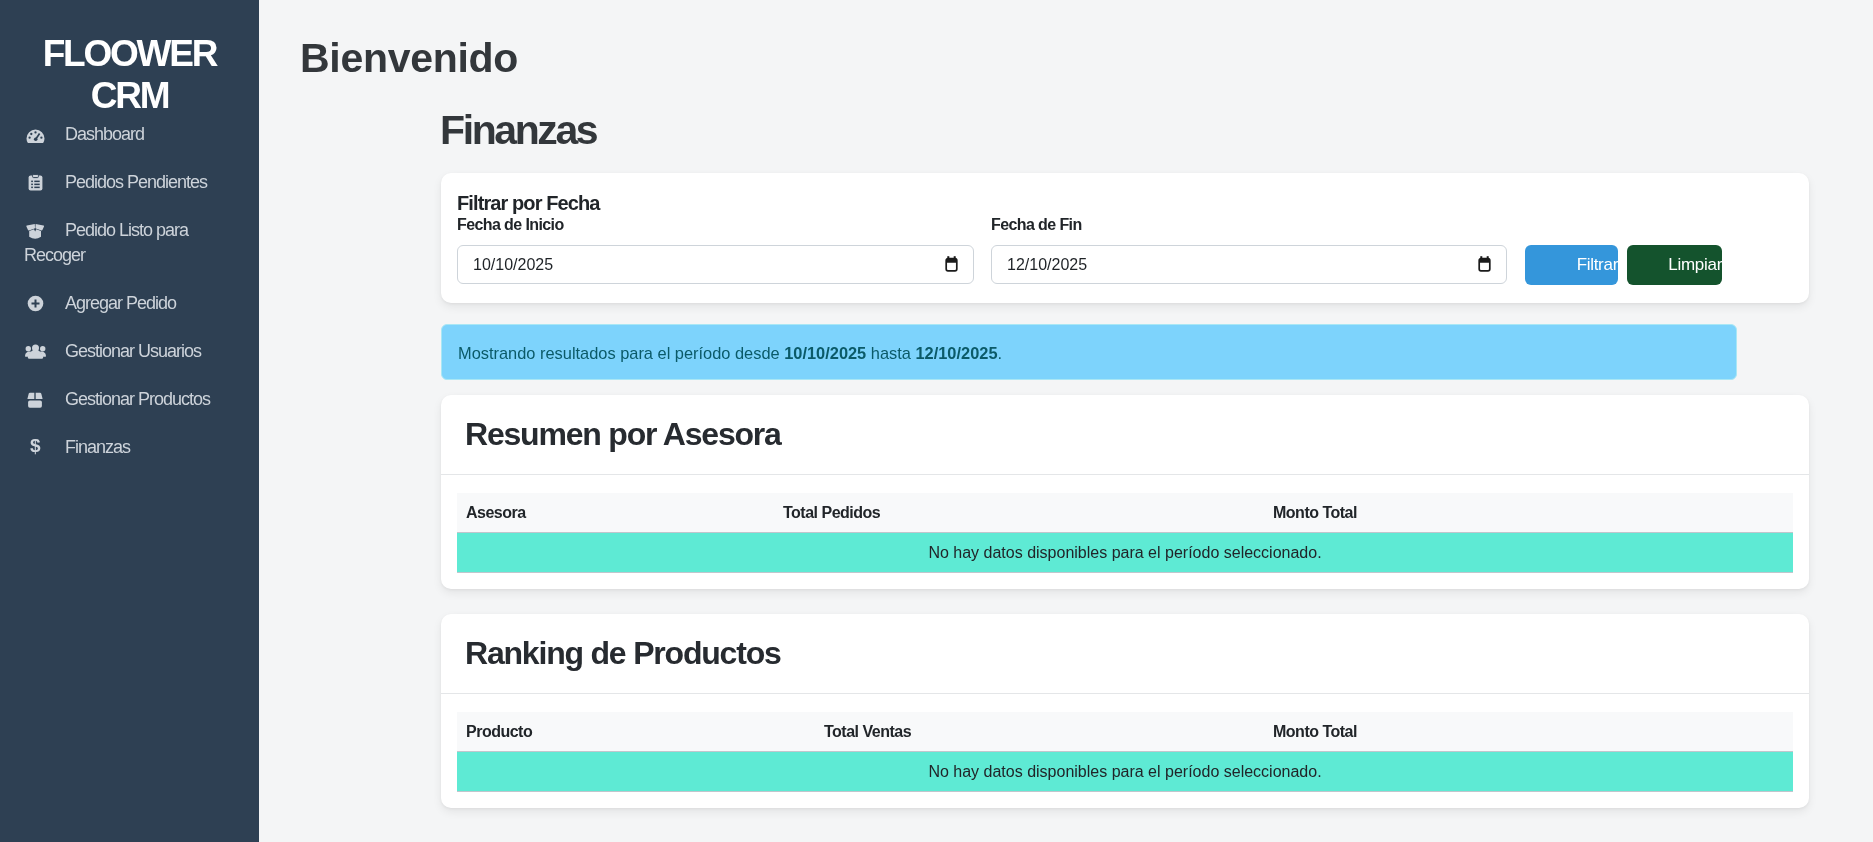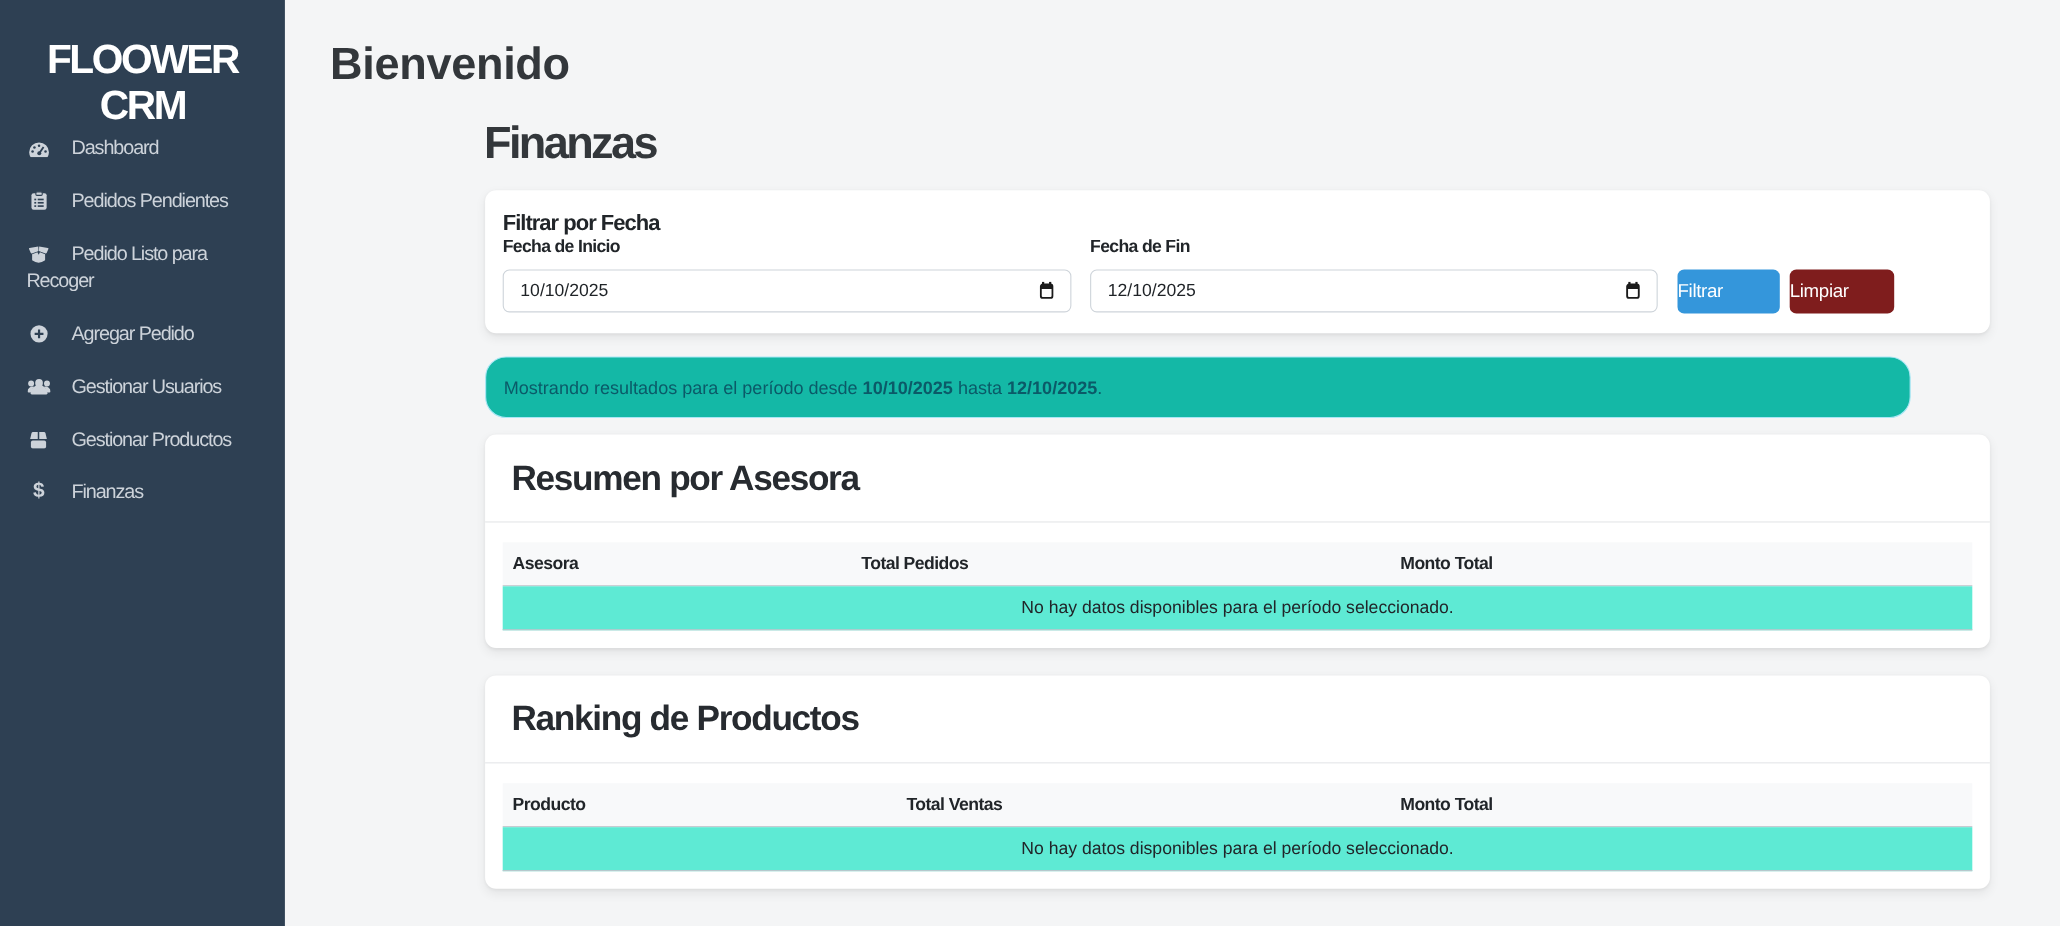--- a/index.html
+++ b/index.html
@@ -48,28 +48,28 @@
   .dinput {
     position:absolute; top:72px; height:39px; background:#fff;
     border:1px solid #ced4da; border-radius:6px;
     font-size:16px; color:#1f2327; line-height:37px; padding-left:15px;
   }
   #din1 { left:16px;  width:517px; }
   #din2 { left:550px; width:516px; }
   .dinput svg { position:absolute; right:15px; top:10px; }
   .btn {
     position:absolute; top:71.5px; height:40px; border-radius:6px;
-    color:#fff; font-size:17px; text-align:left; line-height:40px; letter-spacing:-0.3px;
+    color:#fff; font-size:17px; text-align:right; line-height:40px; letter-spacing:-0.3px;
   }
   #btn-filtrar { left:1084px; width:93px; background:#3496db; }
-  #btn-limpiar { left:1186px; width:95px; background:#7f1d1d; }
+  #btn-limpiar { left:1186px; width:95px; background:#14532d; }
   
   #alert {
     position:absolute; left:441px; top:324px; width:1296px; height:56px;
-    background:#14b8a6; border:1px solid #a9e7f5; border-radius:19px;
+    background:#7dd3fc; border:1px solid #a9e7f5; border-radius:6px;
     color:#0b5a68; font-size:16.4px; line-height:57px; padding-left:16px;
   }
   
   #card1 { top:395px; height:194px; }
   #card2 { top:614px; height:194px; }
   .card h2 {
     position:absolute; left:24px; top:20px; font-size:32px; line-height:38.4px; font-weight:bold; color:#272b30; letter-spacing:-1.2px;
   }
   .card .divider {
     position:absolute; left:0; right:0; top:79px; height:0;

